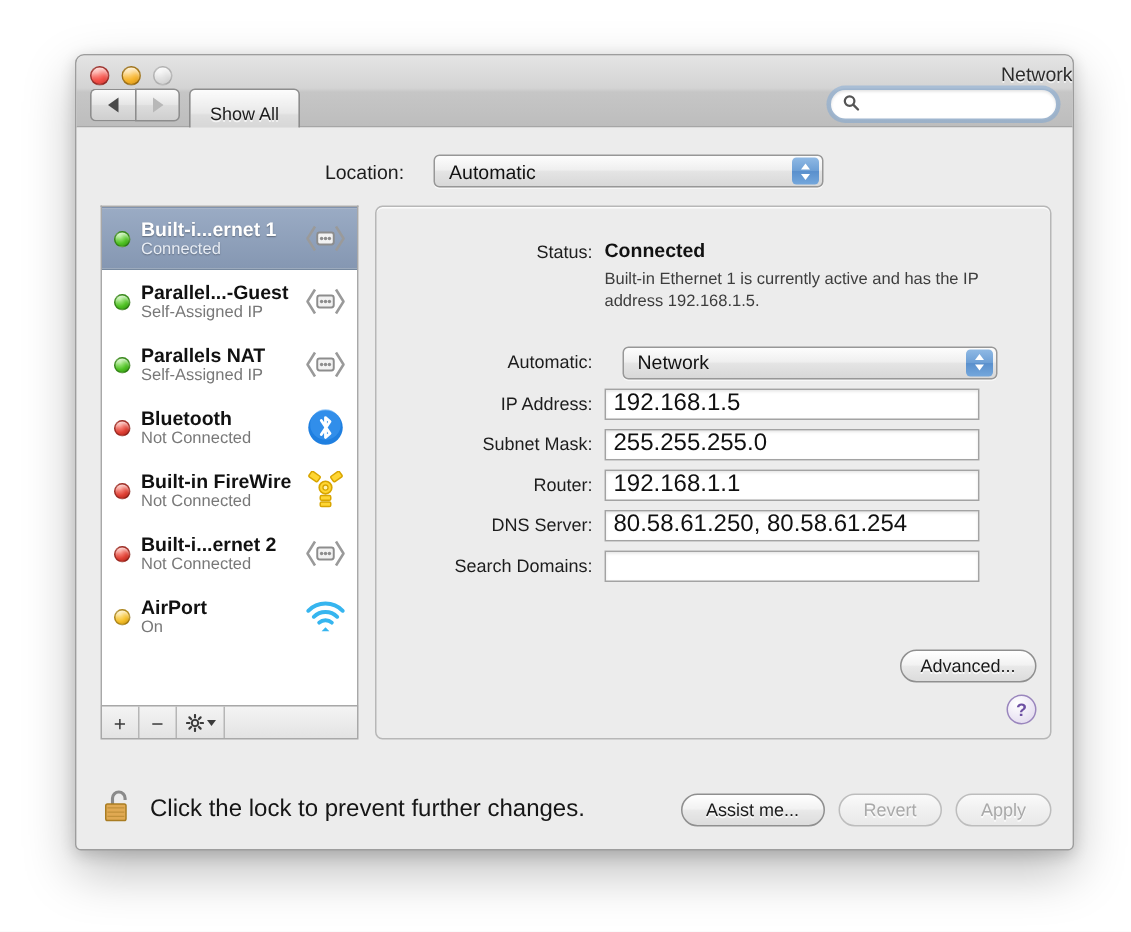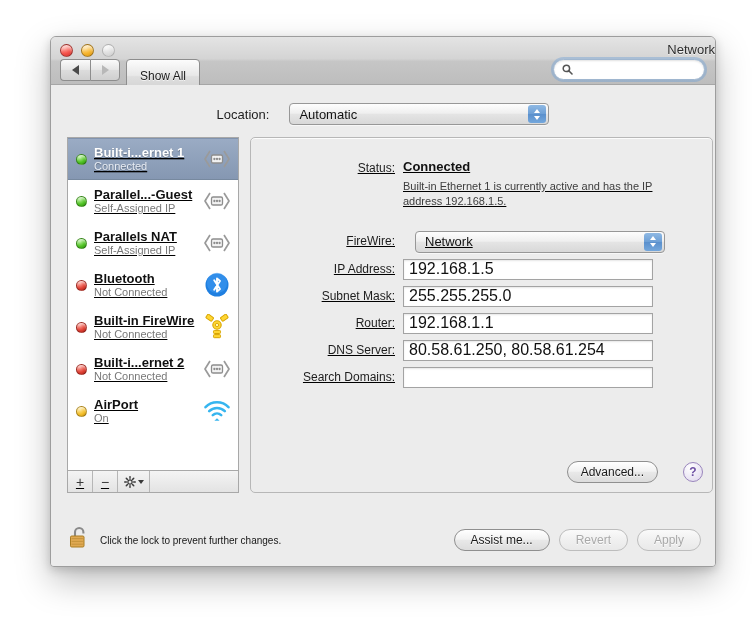--- a/index.html
+++ b/index.html
@@ -113,21 +113,21 @@
     position: absolute; right: 2px; top: 1px;
     width: 18px; height: 18px; border-radius: 3px;
     background: linear-gradient(to bottom, #8fb9e4 0%, #6ea0d6 48%, #5a90cd 52%, #74a7dc 100%);
     display: flex; flex-direction: column; align-items: center; justify-content: center; gap: 3px;
   }
   .popup .stepper .ar { width: 0; height: 0; border-left: 3.5px solid transparent; border-right: 3.5px solid transparent; }
   .popup .stepper .up { border-bottom: 4px solid #ffffff; }
   .popup .stepper .dn { border-top: 4px solid #ffffff; }
   .popup.loc { width: 260px; }
 
-  .columns { display: flex; gap: 11px; padding: 12px 2px 0 16px; text-decoration: underline; }
+  .columns { display: flex; gap: 11px; padding: 12px 14px 0 16px; }
 
   
   .sidebar { width: 172px; display: flex; flex-direction: column; }
   .svclist {
     flex: 1 1 auto; height: 333px;
     background: #ffffff;
     border: 1px solid #a8a8a8;
     border-bottom: none;
     overflow: hidden;
   }
@@ -199,21 +199,21 @@
   .txt {
     width: 100%; max-width: 250px; height: 21px;
     background: #ffffff; border: 1px solid #a3a3a3;
     font-family: "Liberation Sans", sans-serif; font-size: 16px; color: #101010;
     padding: 0 5px; outline: none;
     box-shadow: inset 0 1px 2px rgba(0,0,0,0.10);
   }
 
   .panel-bottom {
     position: absolute; right: 9px; bottom: 9px;
-    display: flex; align-items: center; gap: 25px;
+    display: flex; align-items: flex-end; gap: 8px; flex-direction: column;
   }
   .btn {
     height: 22px; padding: 0 13px;
     background: linear-gradient(to bottom, #ffffff 0%, #f2f2f2 46%, #e8e8e8 52%, #dcdcdc 100%);
     border: 1px solid #8f8f8f; border-radius: 11px;
     font-size: 12px; color: #1a1a1a;
     display: flex; align-items: center; justify-content: center;
     text-shadow: 0 1px 0 rgba(255,255,255,0.8);
   }
   .btn.disabled { color: #a9a9a9; border-color: #bdbdbd;
@@ -226,21 +226,21 @@
     display: flex; align-items: center; justify-content: center;
   }
 
   
   .footer {
     position: absolute; left: 0; right: 0; bottom: 0;
     height: 54px; display: flex; align-items: center;
     padding: 0 14px 0 18px;
   }
   .lockwrap { display: flex; align-items: center; gap: 9px; }
-  .footer-text { font-size: 10px; color: #161616; }
+  .footer-text { font-size: 16px; color: #161616; }
   .footer-btns { margin-left: auto; display: flex; align-items: center; gap: 9px; }
   .btn.wide { padding: 0 16px; }
 </style>
 </head>
 <body>
 
 <div class="window">
 
   <div class="titlebar">
     <div class="traffic">
@@ -456,21 +456,21 @@
             <div class="lbl">Status:</div>
             <div class="val">
               <div class="status-val">Connected</div>
               <div class="status-desc">Built-in Ethernet 1 is currently active and has the IP address 192.168.1.5.</div>
             </div>
           </div>
         </div>
 
         <div class="fields">
           <div class="frow">
-            <div class="lbl">FireWire:</div>
+            <div class="lbl">Automatic:</div>
             <div class="val">
               <div class="popup cfg">
                 <span>Network</span>
                 <span class="stepper">
                   <i class="ar up"></i>
                     <i class="ar dn"></i>
                 </span>
               </div>
             </div>
           </div>

